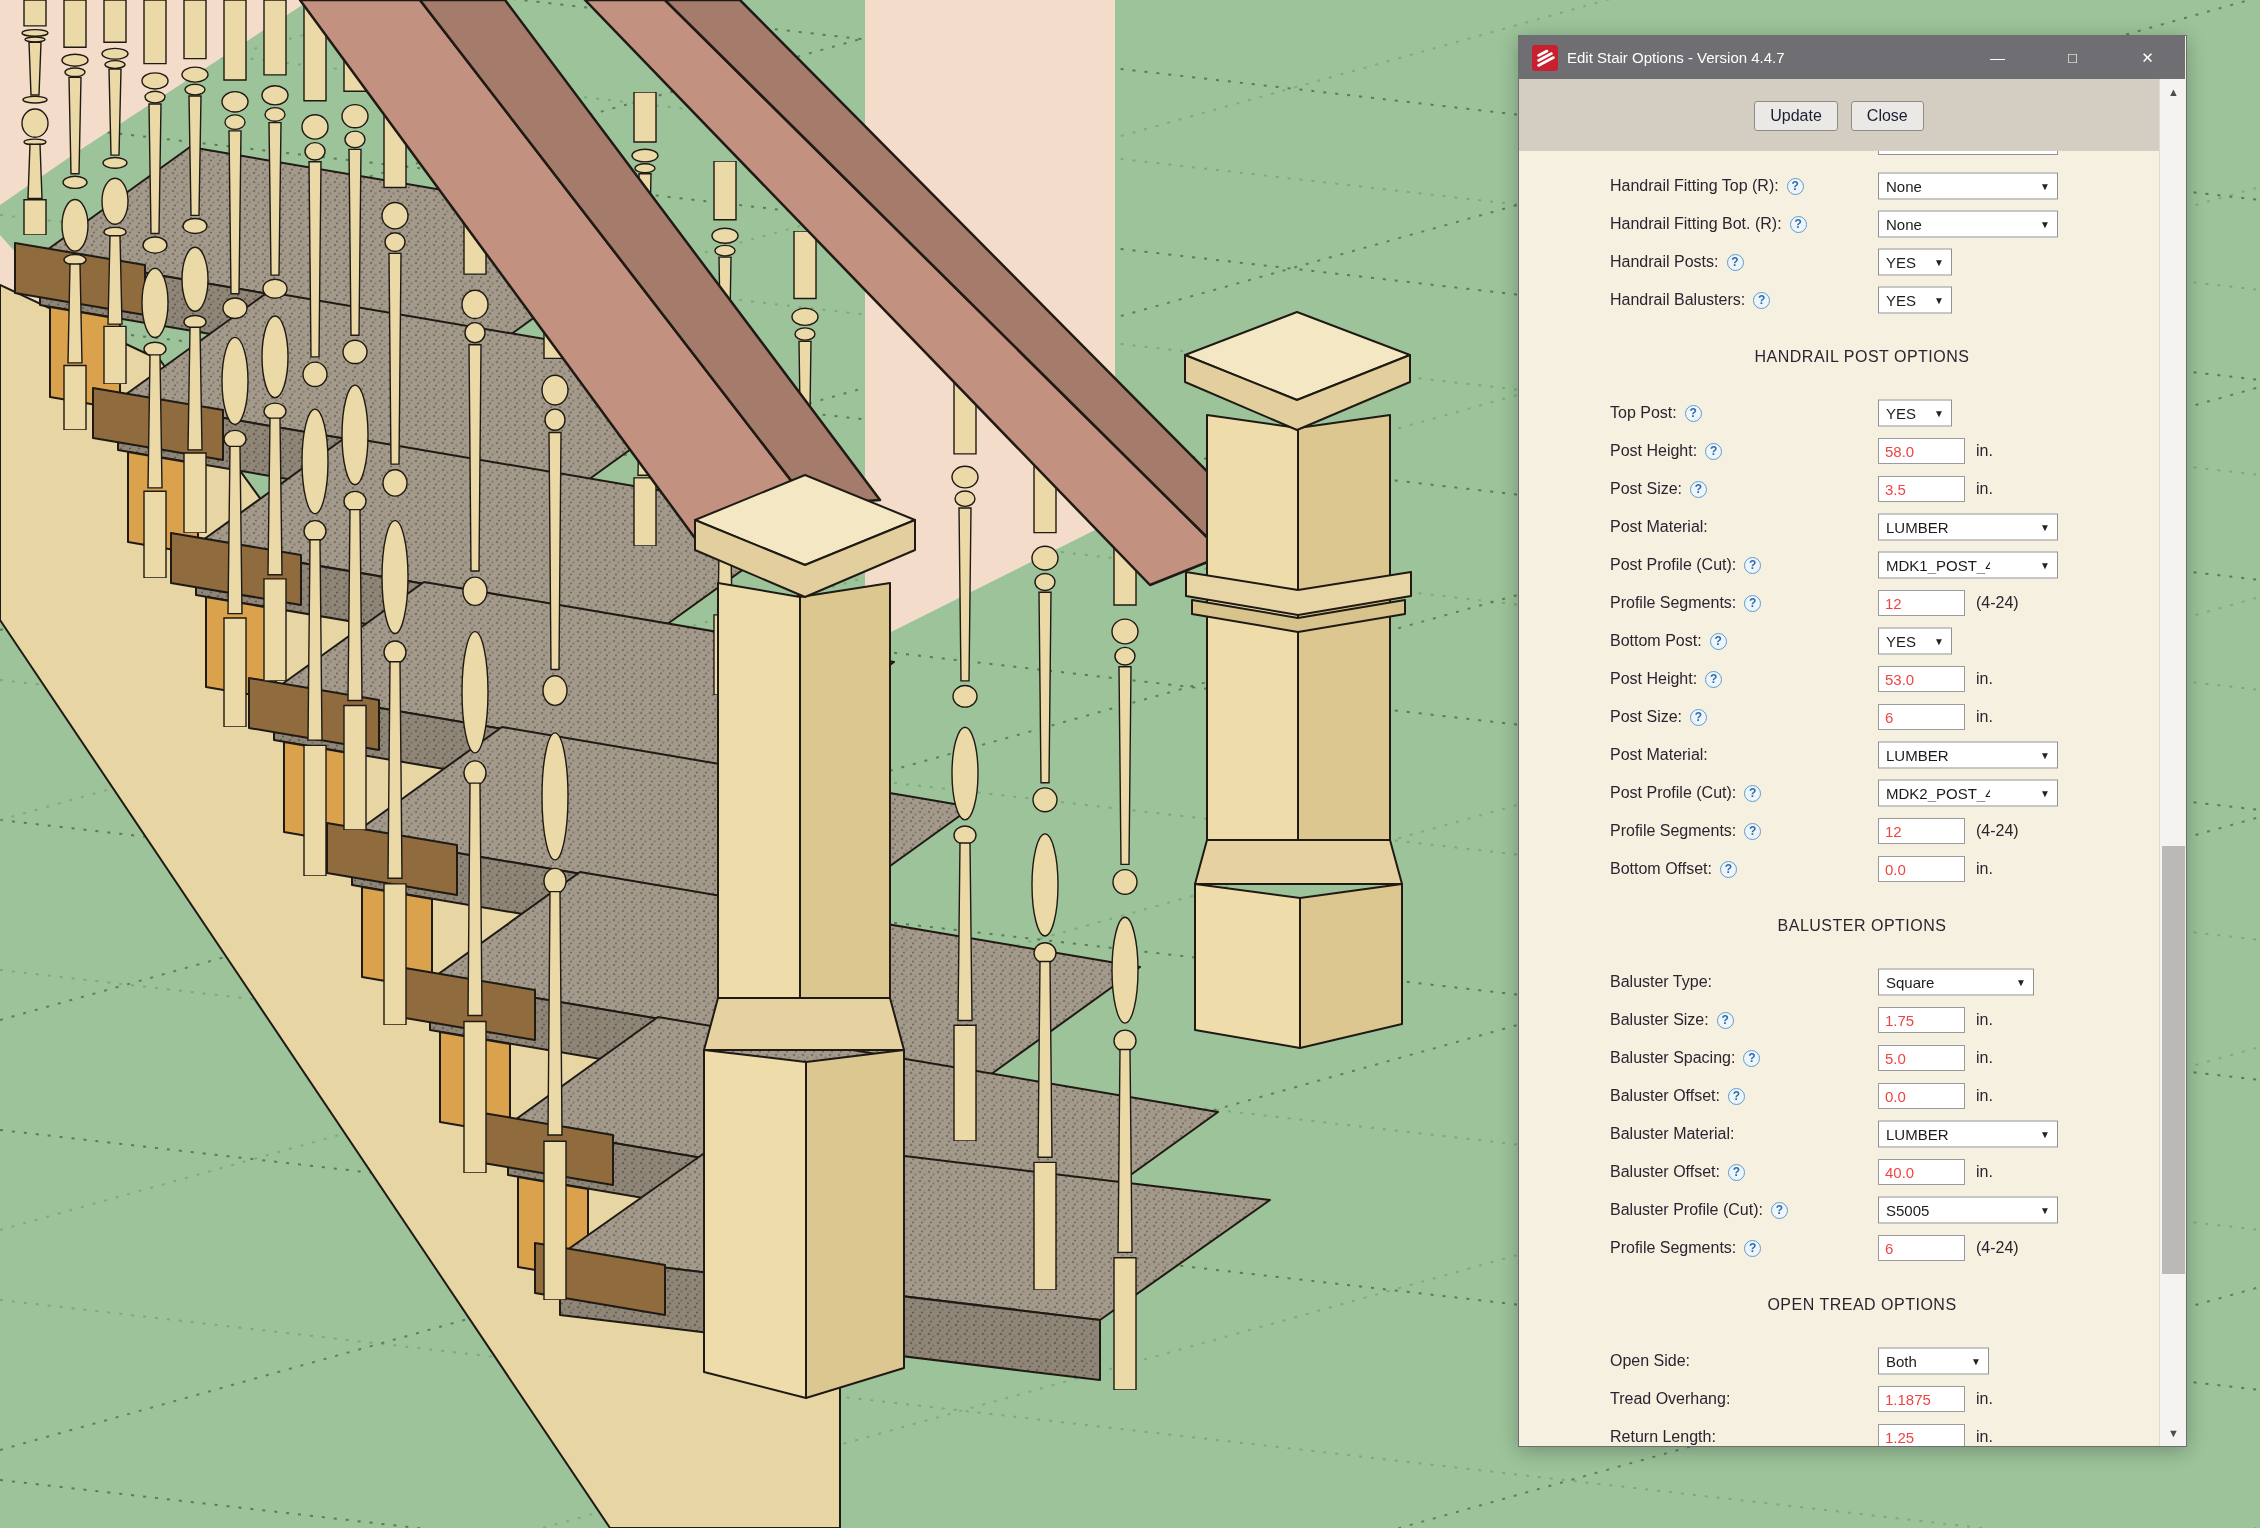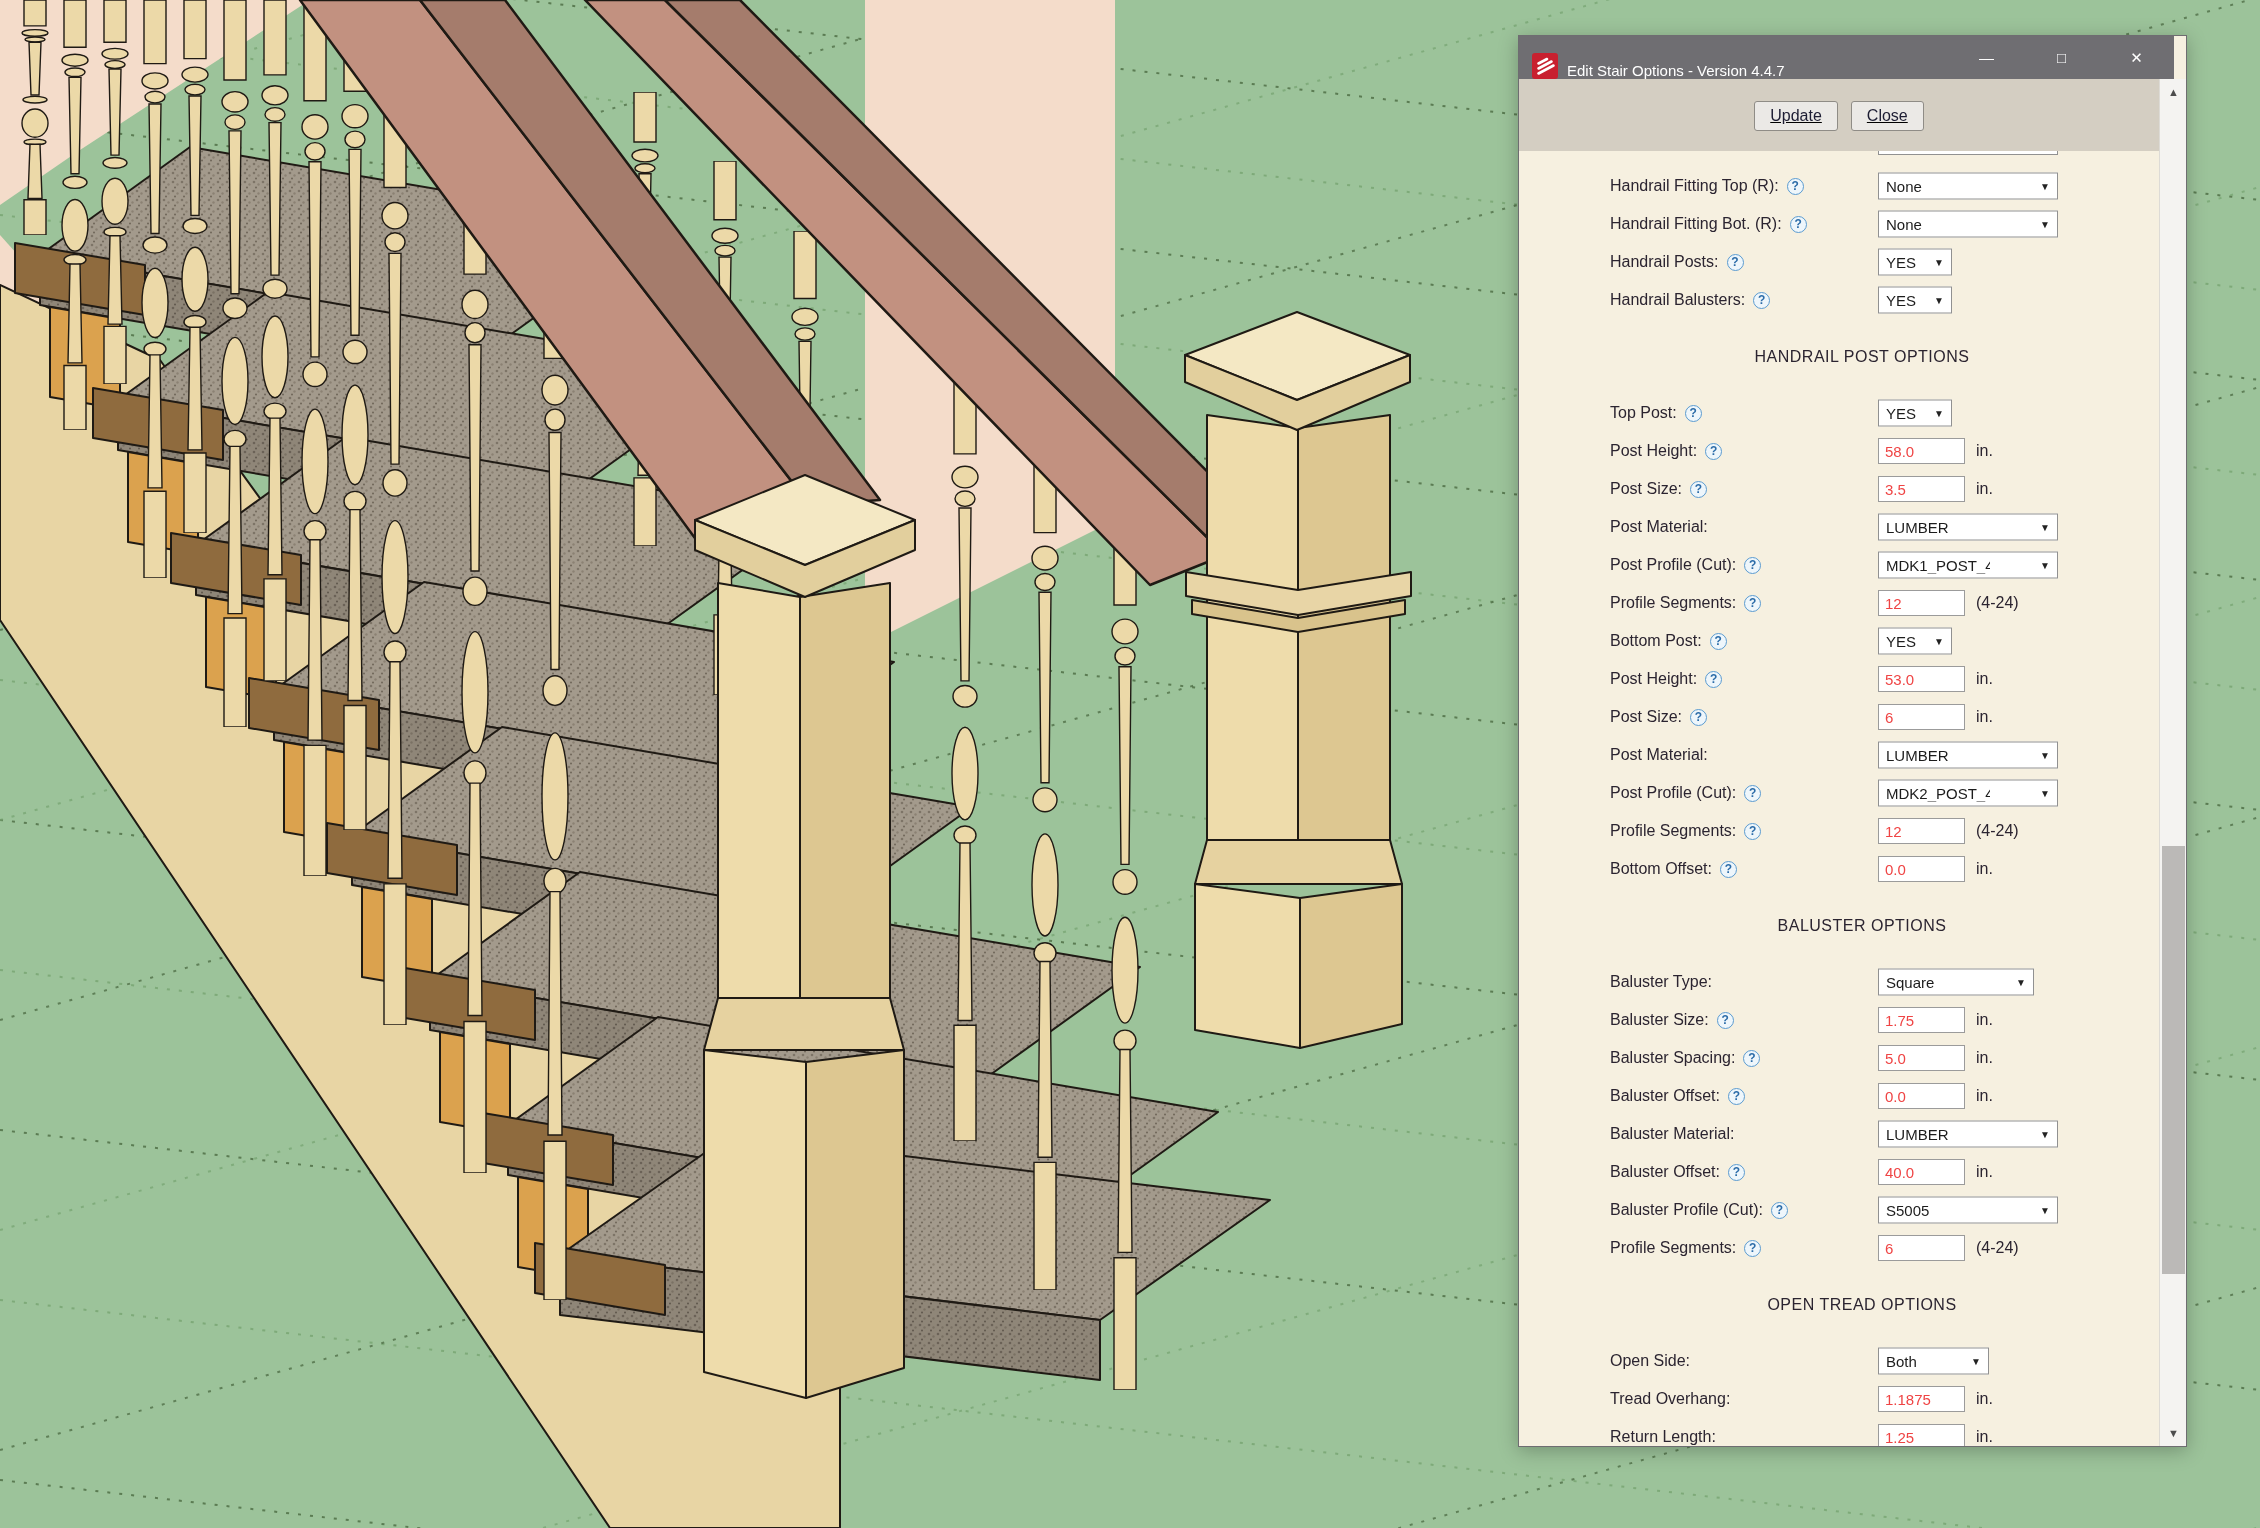--- a/index.html
+++ b/index.html
@@ -4,31 +4,31 @@
 <style>
   html,body{margin:0;padding:0;background:#666;}
   #stage{position:relative;width:2260px;height:1528px;overflow:hidden;
          font-family:"Liberation Sans",sans-serif;}
   #scene{position:absolute;left:0;top:0;}
 
   
   .dialog{position:absolute;left:1518px;top:35px;width:669px;height:1412px;
           box-sizing:border-box;border:1px solid #6e6d71;background:#f6f0e0;
           box-shadow:0 4px 18px rgba(0,0,0,.25);}
-  .titlebar{position:absolute;left:0;top:0;right:12px;height:43px;background:#6f6e72;
-            display:flex;align-items:flex-end;}
+  .titlebar{position:absolute;left:0;top:0;right:1px;height:43px;background:#6f6e72;
+            display:flex;align-items:center;}
   .titlebar .appicon{width:26px;height:26px;margin-left:13px;flex:0 0 auto;}
   .titlebar .title{color:#fff;font-size:15px;margin-left:9px;white-space:nowrap;}
   .winbtns{margin-left:auto;display:flex;height:100%;}
   .winbtn{width:75px;height:100%;background:transparent;border:none;color:#fff;
           font-size:15px;line-height:43px;text-align:center;padding:0;cursor:default;
           font-family:"Liberation Sans",sans-serif;}
   .btnbar{position:absolute;left:0;top:43px;right:27px;height:72px;background:#d4cec2;
           display:flex;justify-content:center;align-items:flex-start;gap:13px;padding-top:22px;
-          box-sizing:border-box;text-decoration:underline;}
+          box-sizing:border-box;}
   .pushbtn{height:30px;padding:0 15px;background:#ebe9e6;border:1px solid #8f8c86;
            border-radius:3px;font-size:16px;color:#1d1d33;
            font-family:"Liberation Sans",sans-serif;}
   .content{position:absolute;left:0;top:115px;right:27px;bottom:0;overflow:hidden;
            background:#f6f0e0;padding-top:16px;box-sizing:border-box;}
   .partialsel{position:absolute;top:-23px;left:359px;width:180px;height:27px;
               background:#fff;border:1px solid #919191;box-sizing:border-box;}
   .row{position:relative;height:38px;}
   .row .lbl{position:absolute;left:91px;top:50%;transform:translateY(-50%);
             font-size:16px;color:#2b2430;white-space:nowrap;display:flex;align-items:center;}

